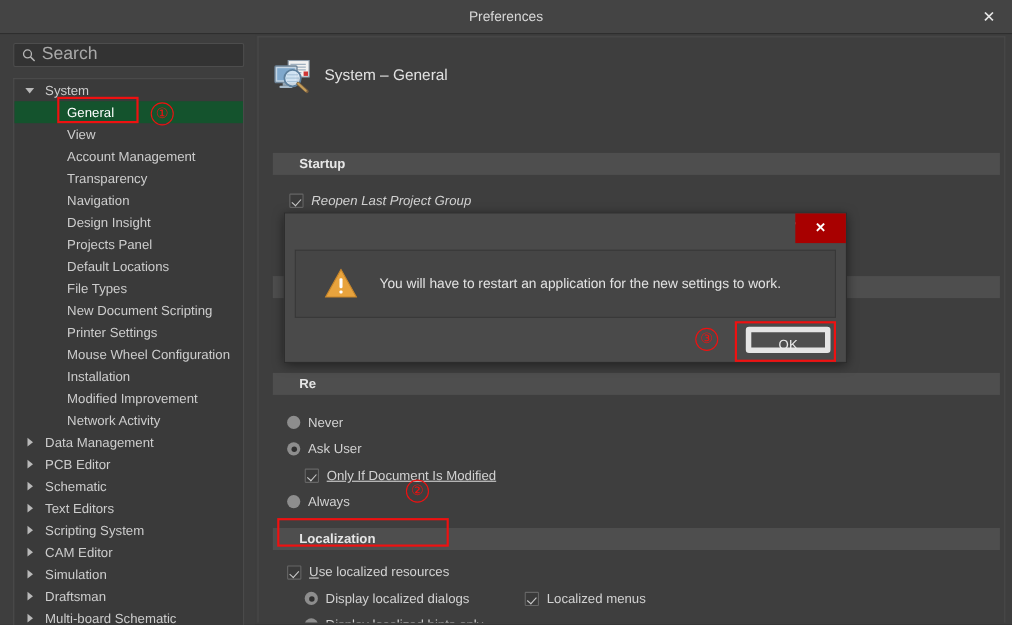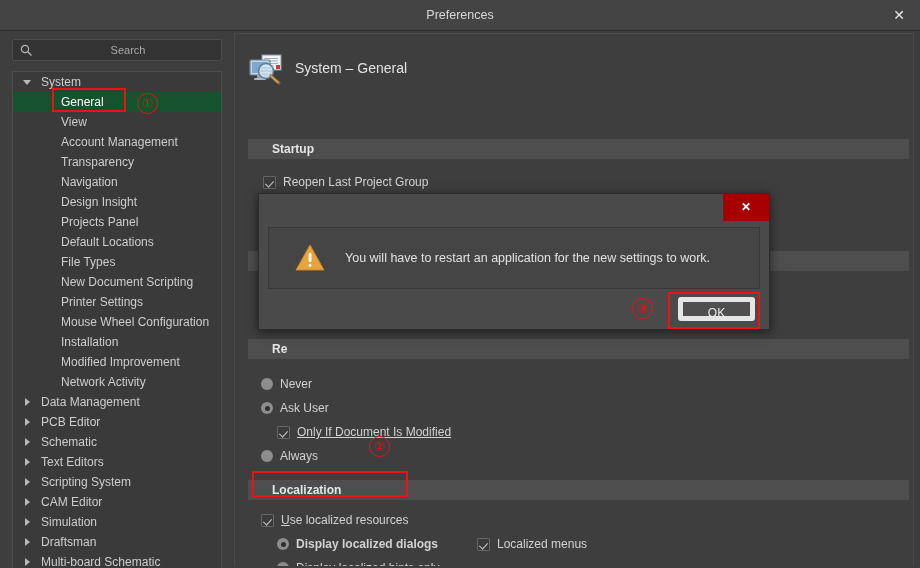--- a/index.html
+++ b/index.html
@@ -76,22 +76,21 @@
   }
   .search-input {
     position: absolute;
     left: 25px; top: 0;
     width: 180px; height: 20px;
     background: transparent;
     border: none;
     outline: none;
     color: #5eead4;
     font-family: "Liberation Sans", sans-serif;
-    font-size: 11px;
-    text-align: center;
+    font-size: 16px;
   }
   .search-input::placeholder { color: #a9a9a9; }
 
   .tree-panel {
     position: absolute;
     left: 12px; top: 40px;
     width: 210px;
     height: 528px;
     background: #3a3a3a;
     border: 1px solid #4d4d4d;
@@ -377,21 +376,21 @@
         <line x1="11" y1="17" x2="23" y2="17" stroke="#9dbad2" stroke-width="0.8"></line>
         <line x1="12" y1="20" x2="22" y2="20" stroke="#9dbad2" stroke-width="0.8"></line>
         <line x1="22" y1="22" x2="30" y2="29" stroke="#7a6040" stroke-width="3.2" stroke-linecap="round"></line>
         <line x1="22" y1="22" x2="29" y2="28.5" stroke="#c8a05a" stroke-width="1.8" stroke-linecap="round"></line>
       </svg>
       <div class="phtitle">System – General</div>
     </div>
 
     <div class="section-head" style="top:105px;">Startup</div>
 
-    <div class="opt-row" style="left:28px; top:139px;">
+    <div class="opt-row" style="left:28px; top:139px;font-style:italic;">
       <span class="cb checked"></span><span>Reopen Last Project Group</span>
     </div>
     <div class="opt-row" style="left:28px; top:163px;">
       <span class="cb checked"></span><span>Open Home page on start</span>
     </div>
     <div class="opt-row" style="left:28px; top:187px;">
       <span class="cb checked"></span>
     </div>
 
     <div class="section-head" style="top:217px;">Ge</div>
@@ -409,21 +408,21 @@
     </div>
     <div class="opt-row" style="left:26px; top:413px;">
       <span class="rb"></span><span>Always</span>
     </div>
 
     <div class="section-head" style="top:446px;">Localization</div>
 
     <div class="opt-row" style="left:26px; top:477px;">
       <span class="cb checked"></span><span class="accel">U</span><span>se localized resources</span>
     </div>
-    <div class="opt-row" style="left:42px; top:501px;font-weight:bold;">
+    <div class="opt-row" style="left:42px; top:501px;">
       <span class="rb checked"></span><span>Display localized dialogs</span>
     </div>
     <div class="opt-row" style="left:42px; top:525px;">
       <span class="rb"></span><span>Display localized hints only</span>
     </div>
     <div class="opt-row" style="left:242px; top:501px;">
       <span class="cb checked"></span><span>Localized menus</span>
     </div>
   </div>
 

